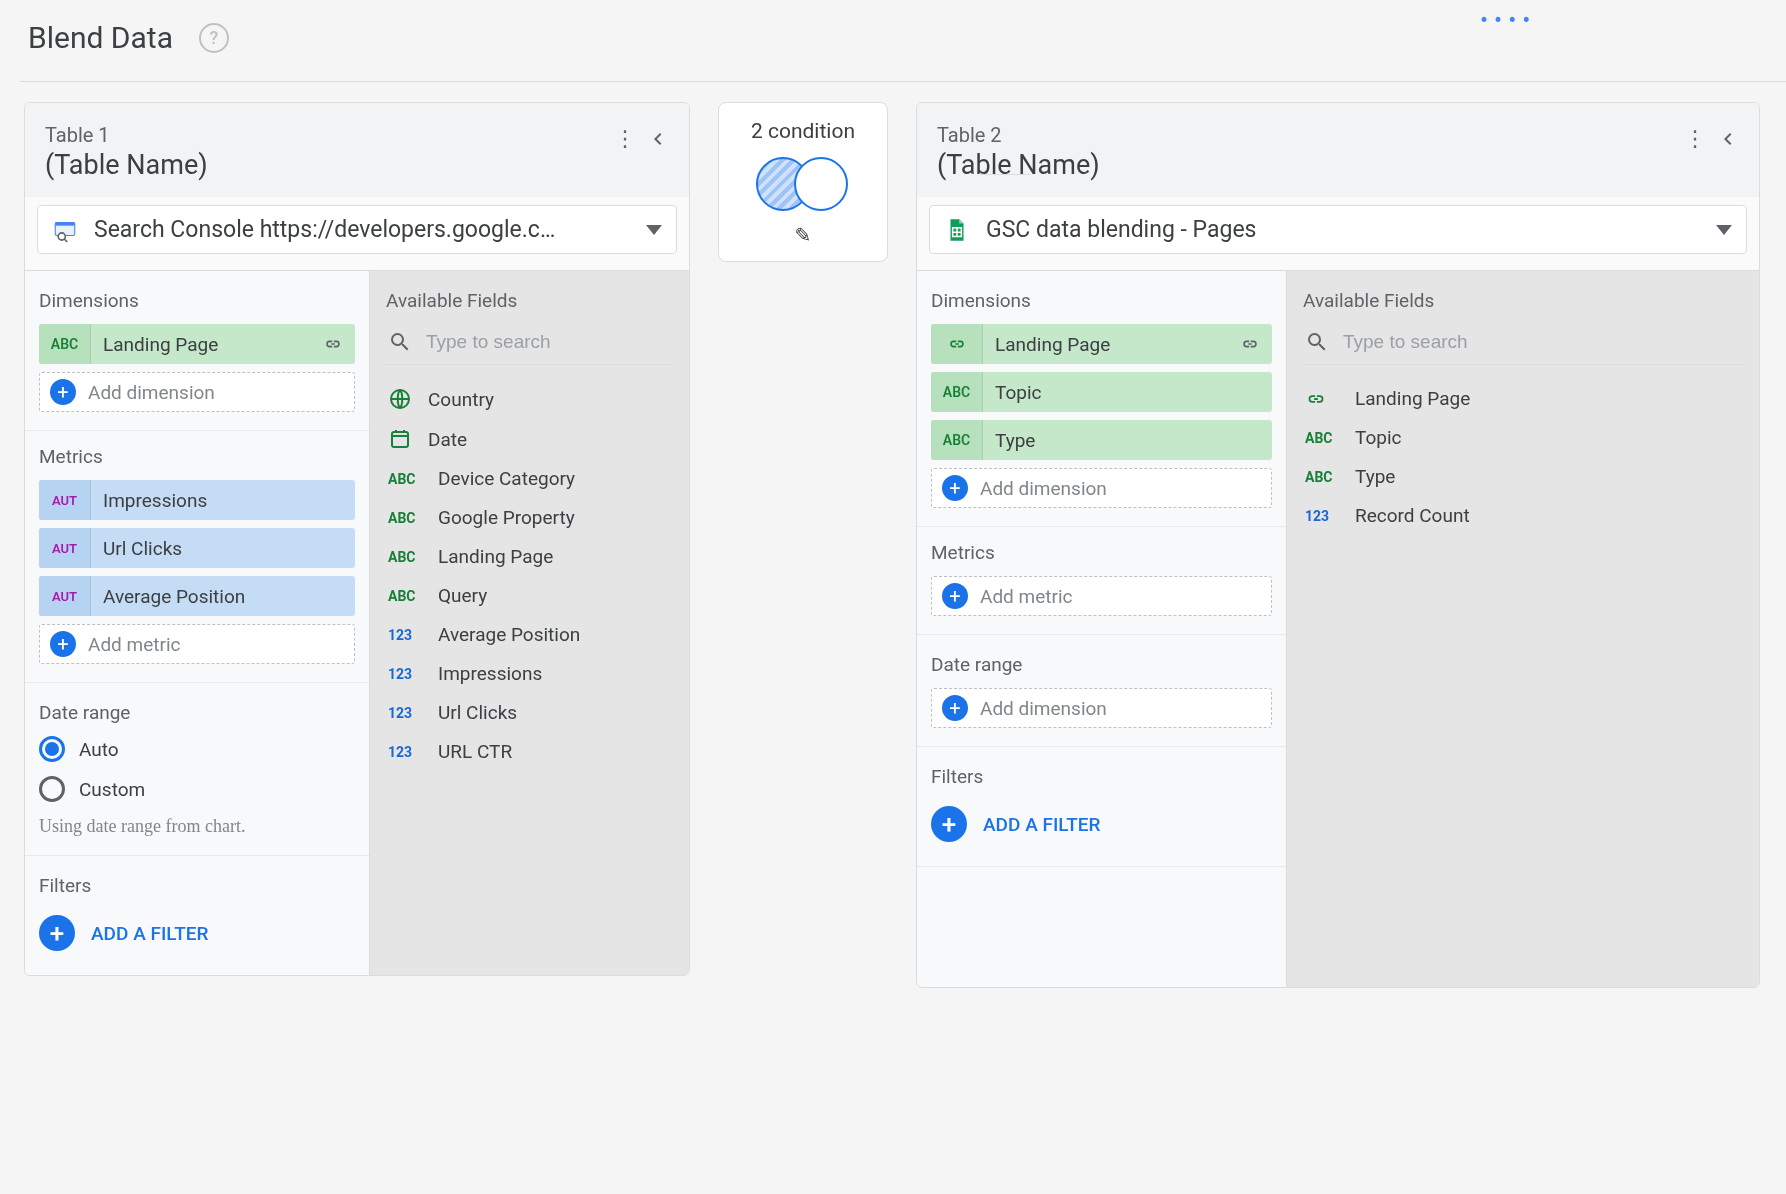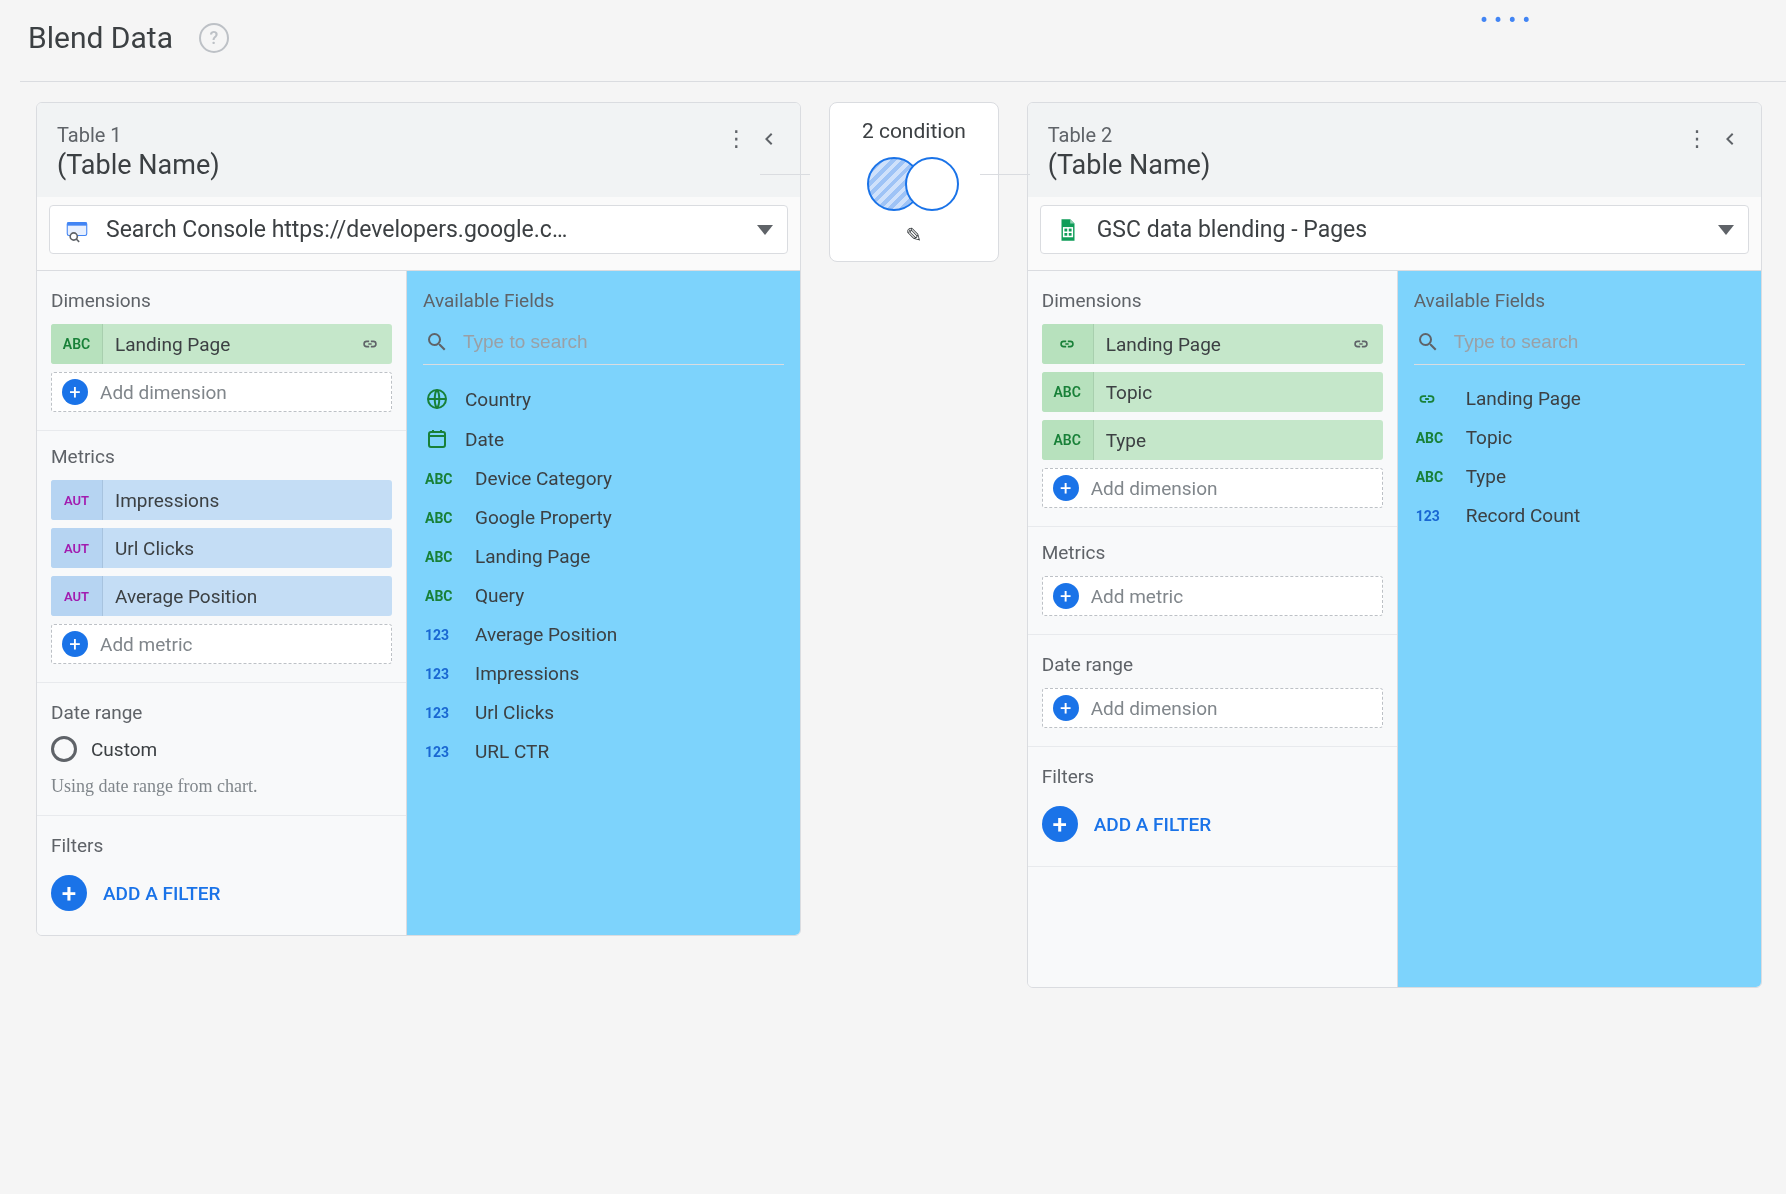--- a/index.html
+++ b/index.html
@@ -49,22 +49,22 @@
     gap: 0;
     align-items: flex-start;
     position: relative;
   }
   .table-panel {
     background: #fafafa;
     border: 1px solid #dadce0;
     border-radius: 6px;
     overflow: hidden;
   }
-  .t1 { width: 768px; margin-left: 12px; }
-  .t2 { width: 738px; }
+  .t1 { width: 666px; }
+  .t2 { width: 844px; }
   .connector-line {
     position: absolute;
     height: 0;
     border-top: 1px solid #dadce0;
   }
   .panel-head {
     display: flex;
     align-items: flex-start;
     padding: 20px 16px 16px 20px;
     background: #f1f3f4;
@@ -111,21 +111,21 @@
     display: flex;
     border-top: 1px solid #dadce0;
   }
   .col-left {
     border-right: 1px solid #dadce0;
     background: #f8f9fa;
   }
   .t1 .col-left { width: 370px; }
   .t2 .col-left { width: 370px; }
   .col-right {
-    flex: 1; background: #7dd3fc;
+    flex: 1; background: #e5e5e5;
     padding: 18px 16px;
   }
   .section {
     padding: 18px 14px 18px 14px;
     border-bottom: 1px solid #e8eaed;
   }
   .section:last-child { border-bottom: none; }
   .section h3 {
     font-size: 19px; font-weight: 400; color: #5f6368;
     margin-bottom: 12px;
@@ -318,20 +318,26 @@
             </div>
             <div class="add-chip">
               <span class="plus-circle">+</span>
               <span>Add metric</span>
             </div>
           </div>
 
           <div class="section">
             <h3>Date range</h3>
             <div class="radio-row">
+              <span class="radio-outer selected">
+                  <span class="radio-inner"></span>
+                </span>
+              <span>Auto</span>
+            </div>
+            <div class="radio-row">
               <span class="radio-outer"></span>
               <span>Custom</span>
             </div>
             <div class="hint">Using date range from chart.</div>
           </div>
 
           <div class="section">
             <h3>Filters</h3>
             <div class="filter-btn">
               <span class="plus-circle-lg">+</span>

